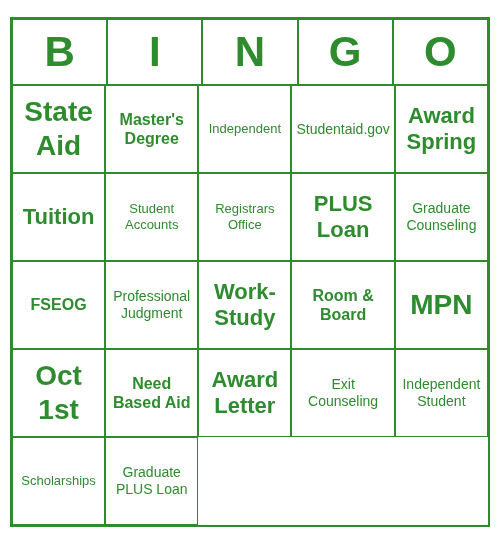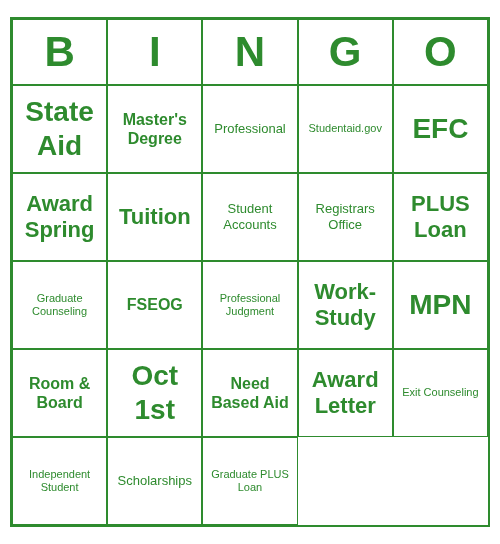--- a/index.html
+++ b/index.html
@@ -55,21 +55,21 @@
       font-weight: bold;
     }
     .size-md {
       font-size: 16px;
       font-weight: bold;
     }
     .size-sm {
       font-size: 13px;
     }
     .size-xs {
-      font-size: 11px;
+      font-size: 14px;
     }
     .free-cell {
       font-size: 26px;
       font-weight: bold;
     }
   </style>
 </head>
 <body>
 
 <div class="bingo-card">
@@ -81,27 +81,24 @@
       <div class="bingo-header-cell">O</div>
     </div>
   <div class="bingo-grid">
   <div class="bingo-cell">
         <span class="cell-text size-xl">State Aid</span>
       </div>
       <div class="bingo-cell">
         <span class="cell-text size-md">Master's Degree</span>
       </div>
       <div class="bingo-cell">
-        <span class="cell-text size-sm">Professional</span>
+        <span class="cell-text size-sm">Independent</span>
       </div>
       <div class="bingo-cell">
         <span class="cell-text size-xs">Studentaid.gov</span>
-      </div>
-      <div class="bingo-cell">
-        <span class="cell-text size-xl">EFC</span>
       </div>
       <div class="bingo-cell">
         <span class="cell-text size-lg">Award Spring</span>
       </div>
       <div class="bingo-cell">
         <span class="cell-text size-lg">Tuition</span>
       </div>
       <div class="bingo-cell">
         <span class="cell-text size-sm">Student Accounts</span>
       </div>
@@ -117,24 +114,24 @@
       <div class="bingo-cell">
         <span class="cell-text size-md">FSEOG</span>
       </div>
       <div class="bingo-cell">
         <span class="cell-text size-xs">Professional Judgment</span>
       </div>
       <div class="bingo-cell">
         <span class="cell-text size-lg">Work-Study</span>
       </div>
       <div class="bingo-cell">
-        <span class="cell-text size-xl">MPN</span>
+        <span class="cell-text size-md">Room &amp; Board</span>
       </div>
       <div class="bingo-cell">
-        <span class="cell-text size-md">Room &amp; Board</span>
+        <span class="cell-text size-xl">MPN</span>
       </div>
       <div class="bingo-cell">
         <span class="cell-text size-xl">Oct 1st</span>
       </div>
       <div class="bingo-cell">
         <span class="cell-text size-md">Need Based Aid</span>
       </div>
       <div class="bingo-cell">
         <span class="cell-text size-lg">Award Letter</span>
       </div>

